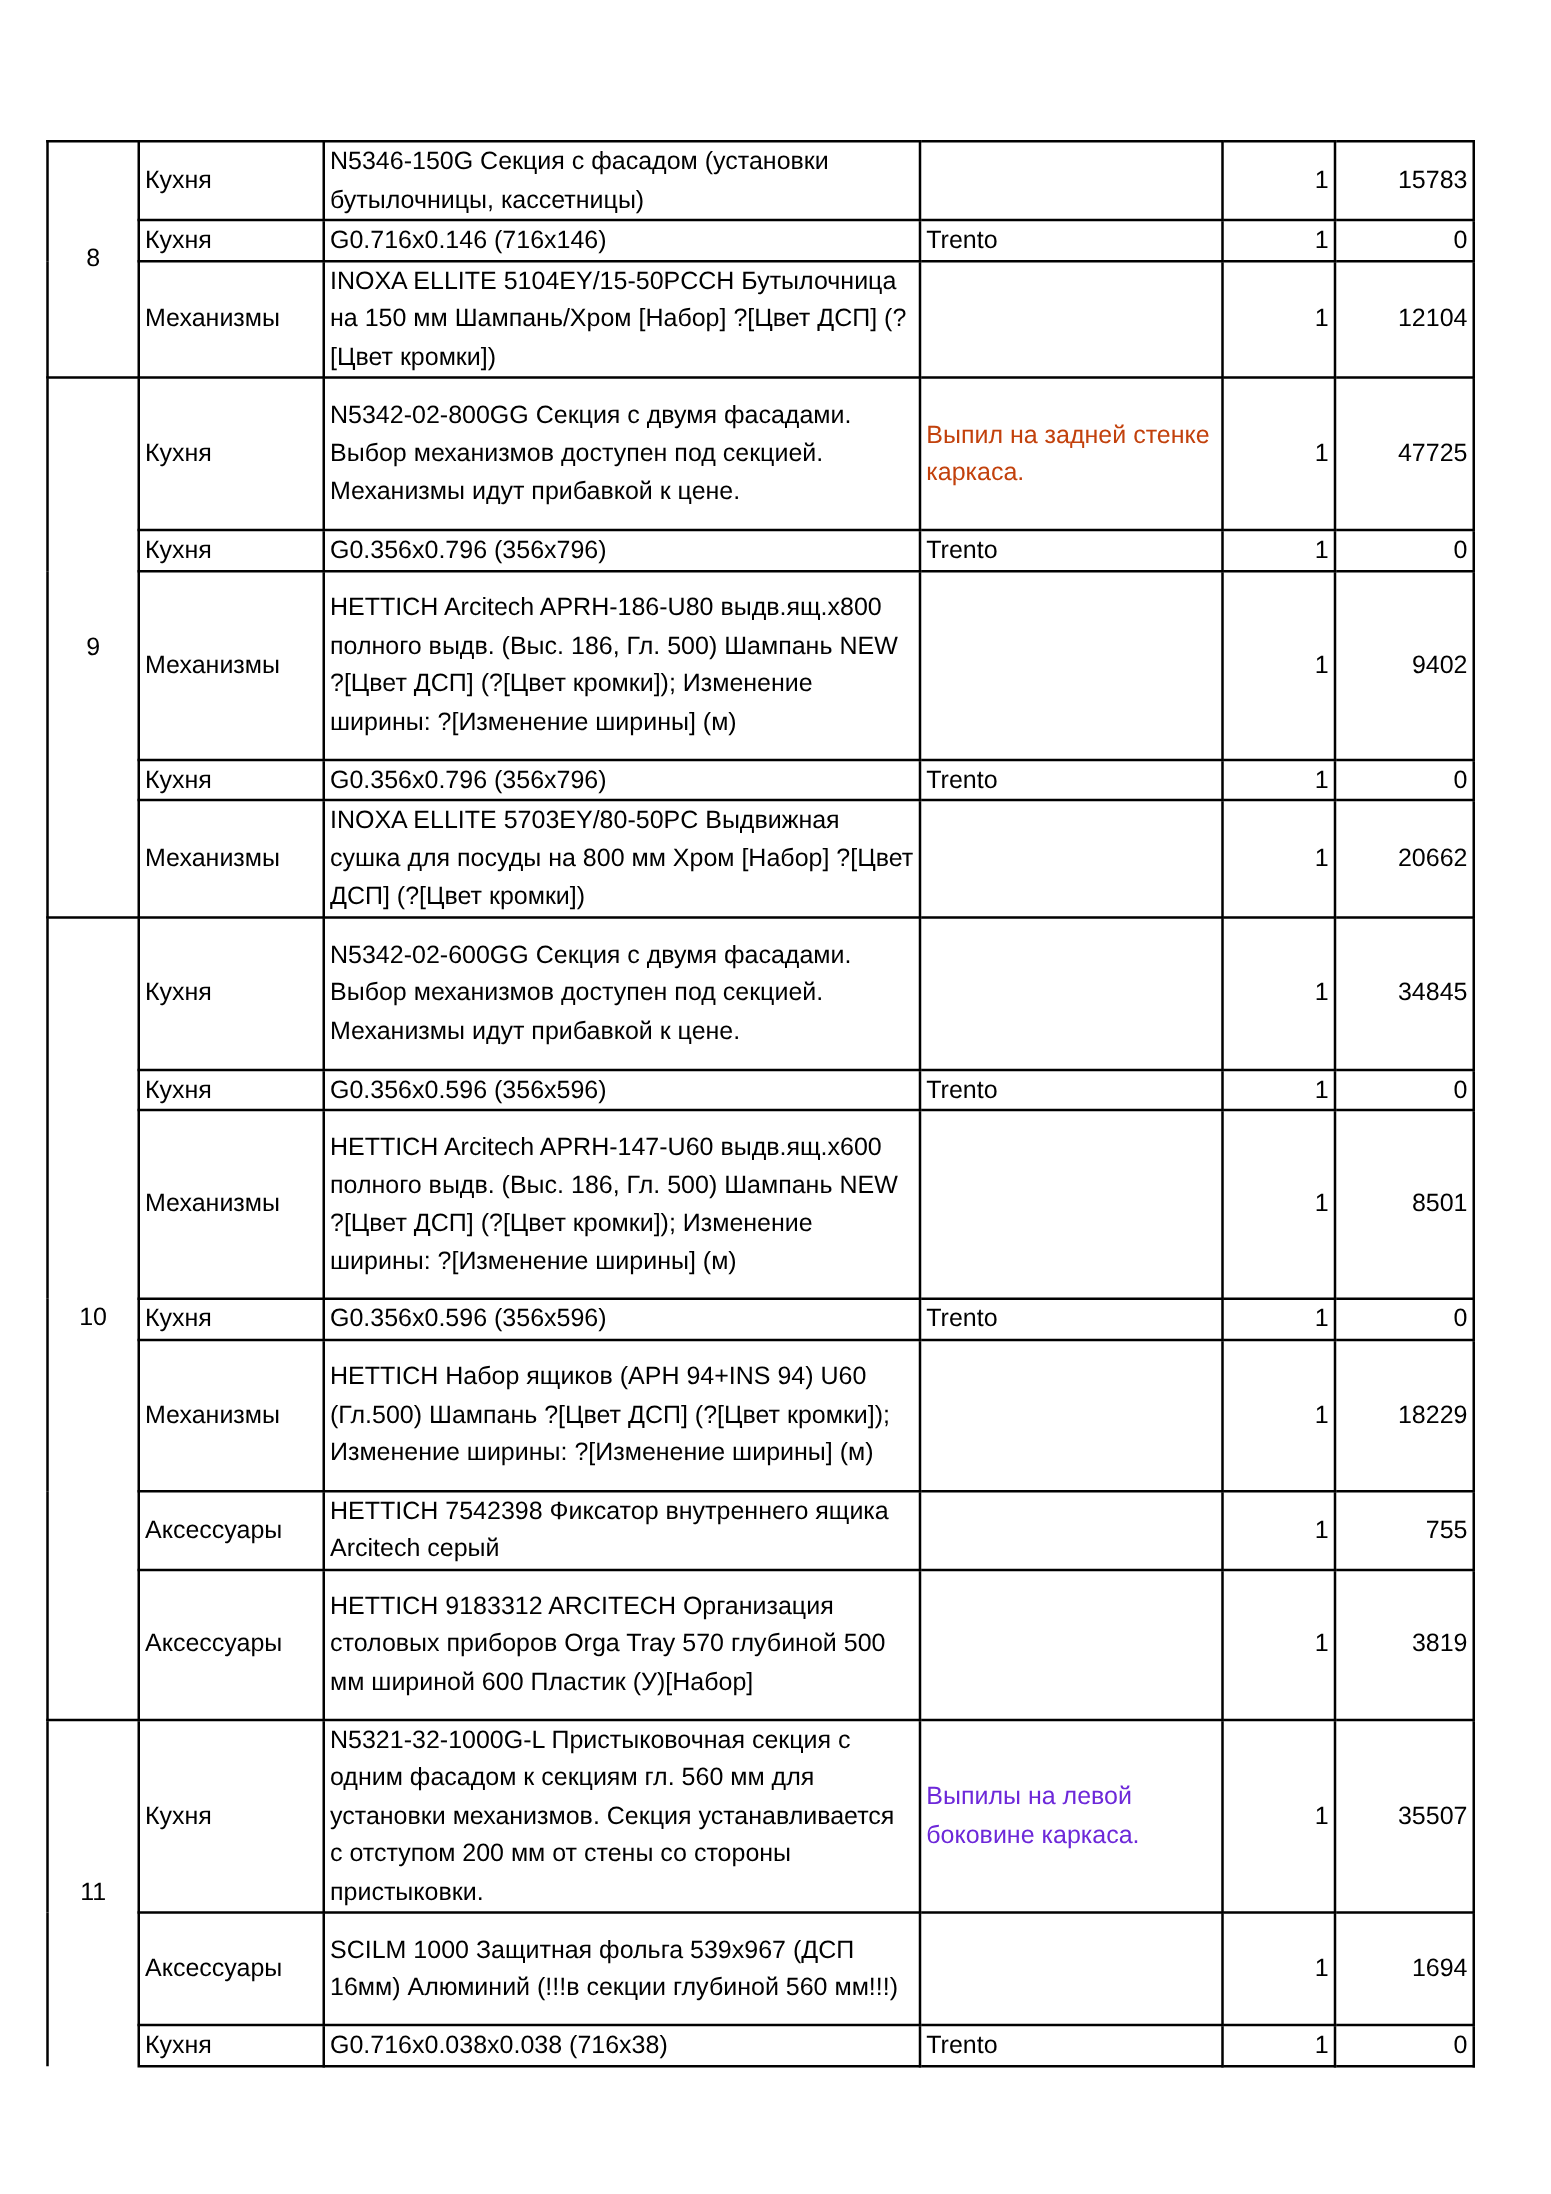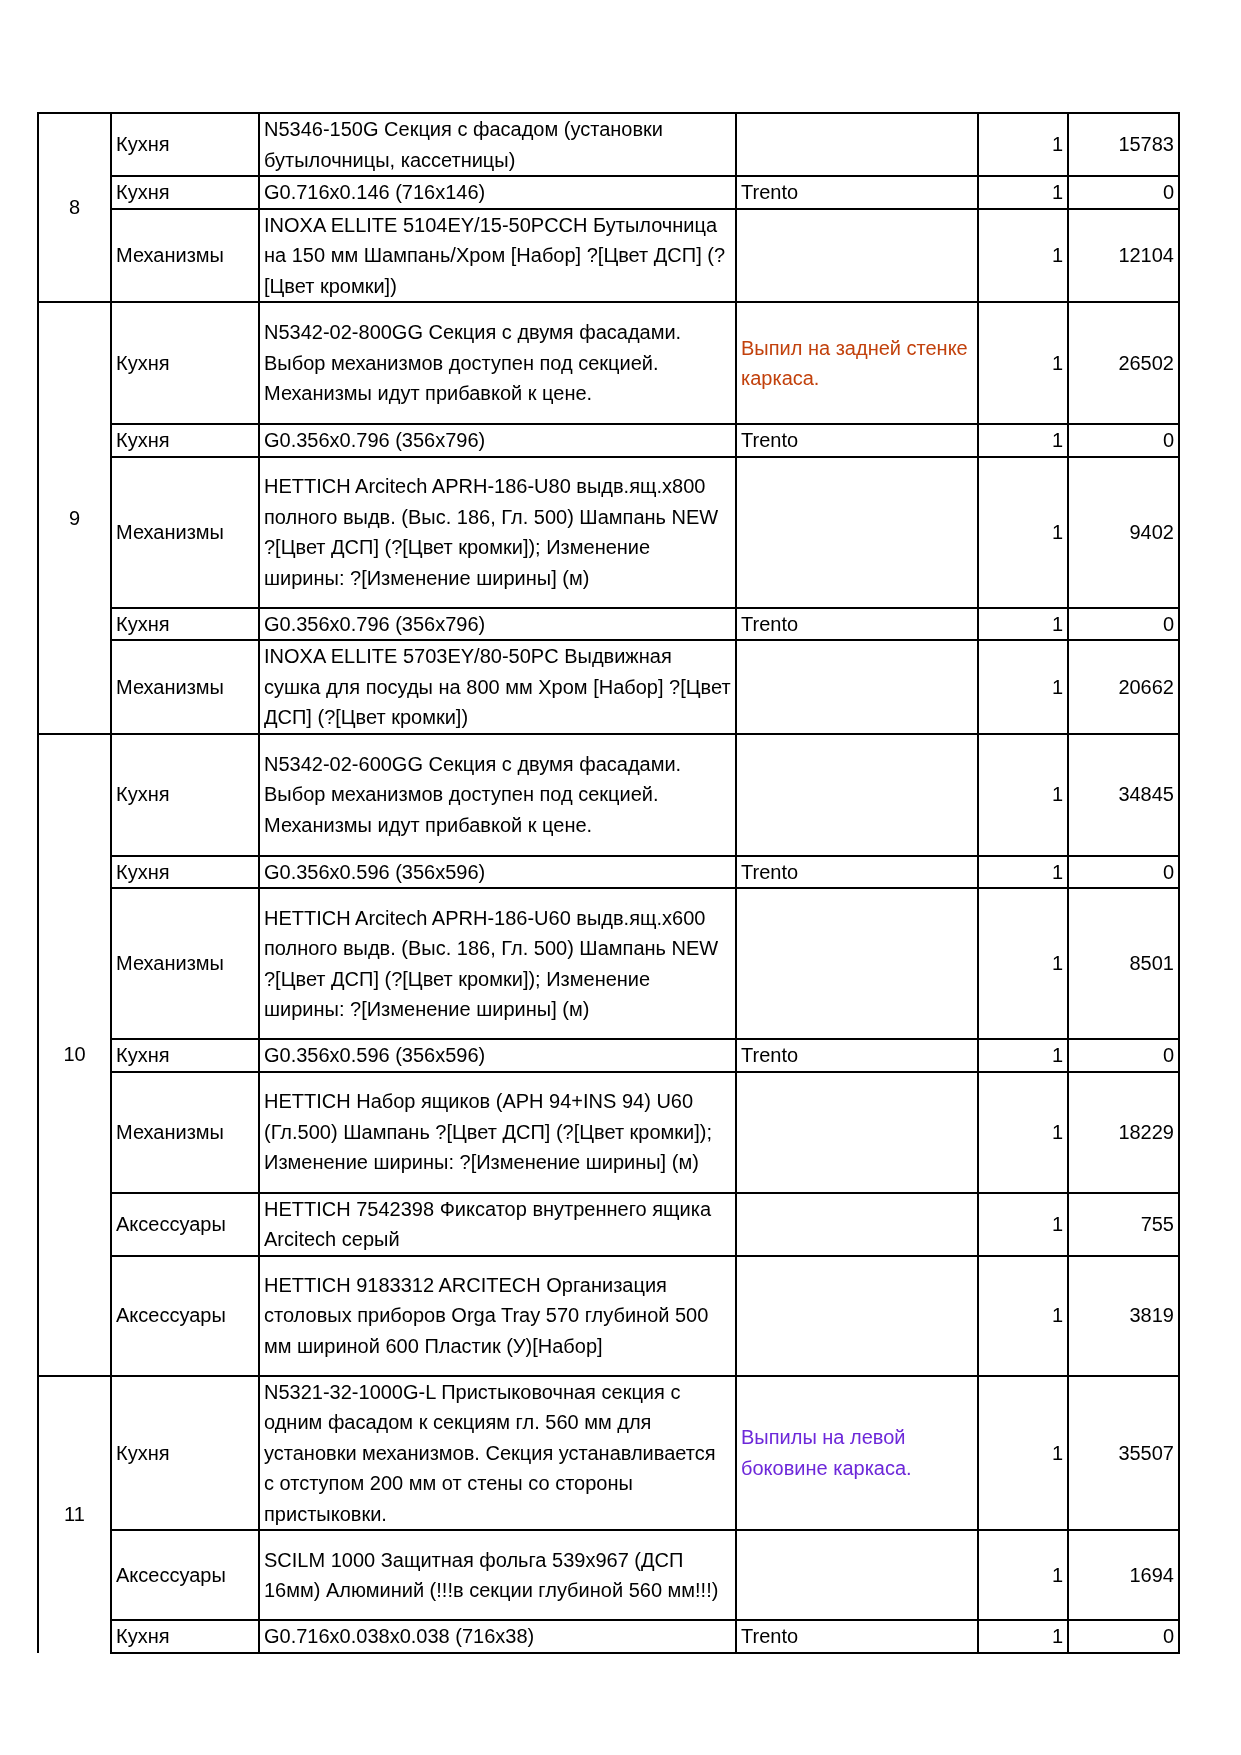--- a/index.html
+++ b/index.html
@@ -61,21 +61,21 @@
           <td class="note"></td>
           <td class="qty">1</td>
           <td class="price">12104</td>
         </tr>
         <tr style="height: 122px;">
           <td class="num" rowspan="5">9</td>
           <td class="cat">Кухня</td>
           <td class="desc">N5342-02-800GG Секция с двумя фасадами. Выбор механизмов доступен под секцией. Механизмы идут прибавкой к цене.</td>
           <td class="note red" style="color: #c2410c;">Выпил на задней стенке каркаса.</td>
           <td class="qty">1</td>
-          <td class="price">26502</td>
+          <td class="price">47725</td>
         </tr>
         <tr style="height: 30px;">
           <td class="cat">Кухня</td>
           <td class="desc">G0.356x0.796 (356x796)</td>
           <td class="note">Trento</td>
           <td class="qty">1</td>
           <td class="price">0</td>
         </tr>
         <tr style="height: 151px;">
           <td class="cat">Механизмы</td>
@@ -108,21 +108,21 @@
         </tr>
         <tr style="height: 30px;">
           <td class="cat">Кухня</td>
           <td class="desc">G0.356x0.596 (356x596)</td>
           <td class="note">Trento</td>
           <td class="qty">1</td>
           <td class="price">0</td>
         </tr>
         <tr style="height: 151px;">
           <td class="cat">Механизмы</td>
-          <td class="desc">HETTICH Arcitech APRH-186-U60 выдв.ящ.x600 полного выдв. (Выс. 186, Гл. 500) Шампань NEW ?[Цвет ДСП] (?[Цвет кромки]); Изменение ширины: ?[Изменение ширины] (м)</td>
+          <td class="desc">HETTICH Arcitech APRH-147-U60 выдв.ящ.x600 полного выдв. (Выс. 186, Гл. 500) Шампань NEW ?[Цвет ДСП] (?[Цвет кромки]); Изменение ширины: ?[Изменение ширины] (м)</td>
           <td class="note"></td>
           <td class="qty">1</td>
           <td class="price">8501</td>
         </tr>
         <tr style="height: 30px;">
           <td class="cat">Кухня</td>
           <td class="desc">G0.356x0.596 (356x596)</td>
           <td class="note">Trento</td>
           <td class="qty">1</td>
           <td class="price">0</td>

